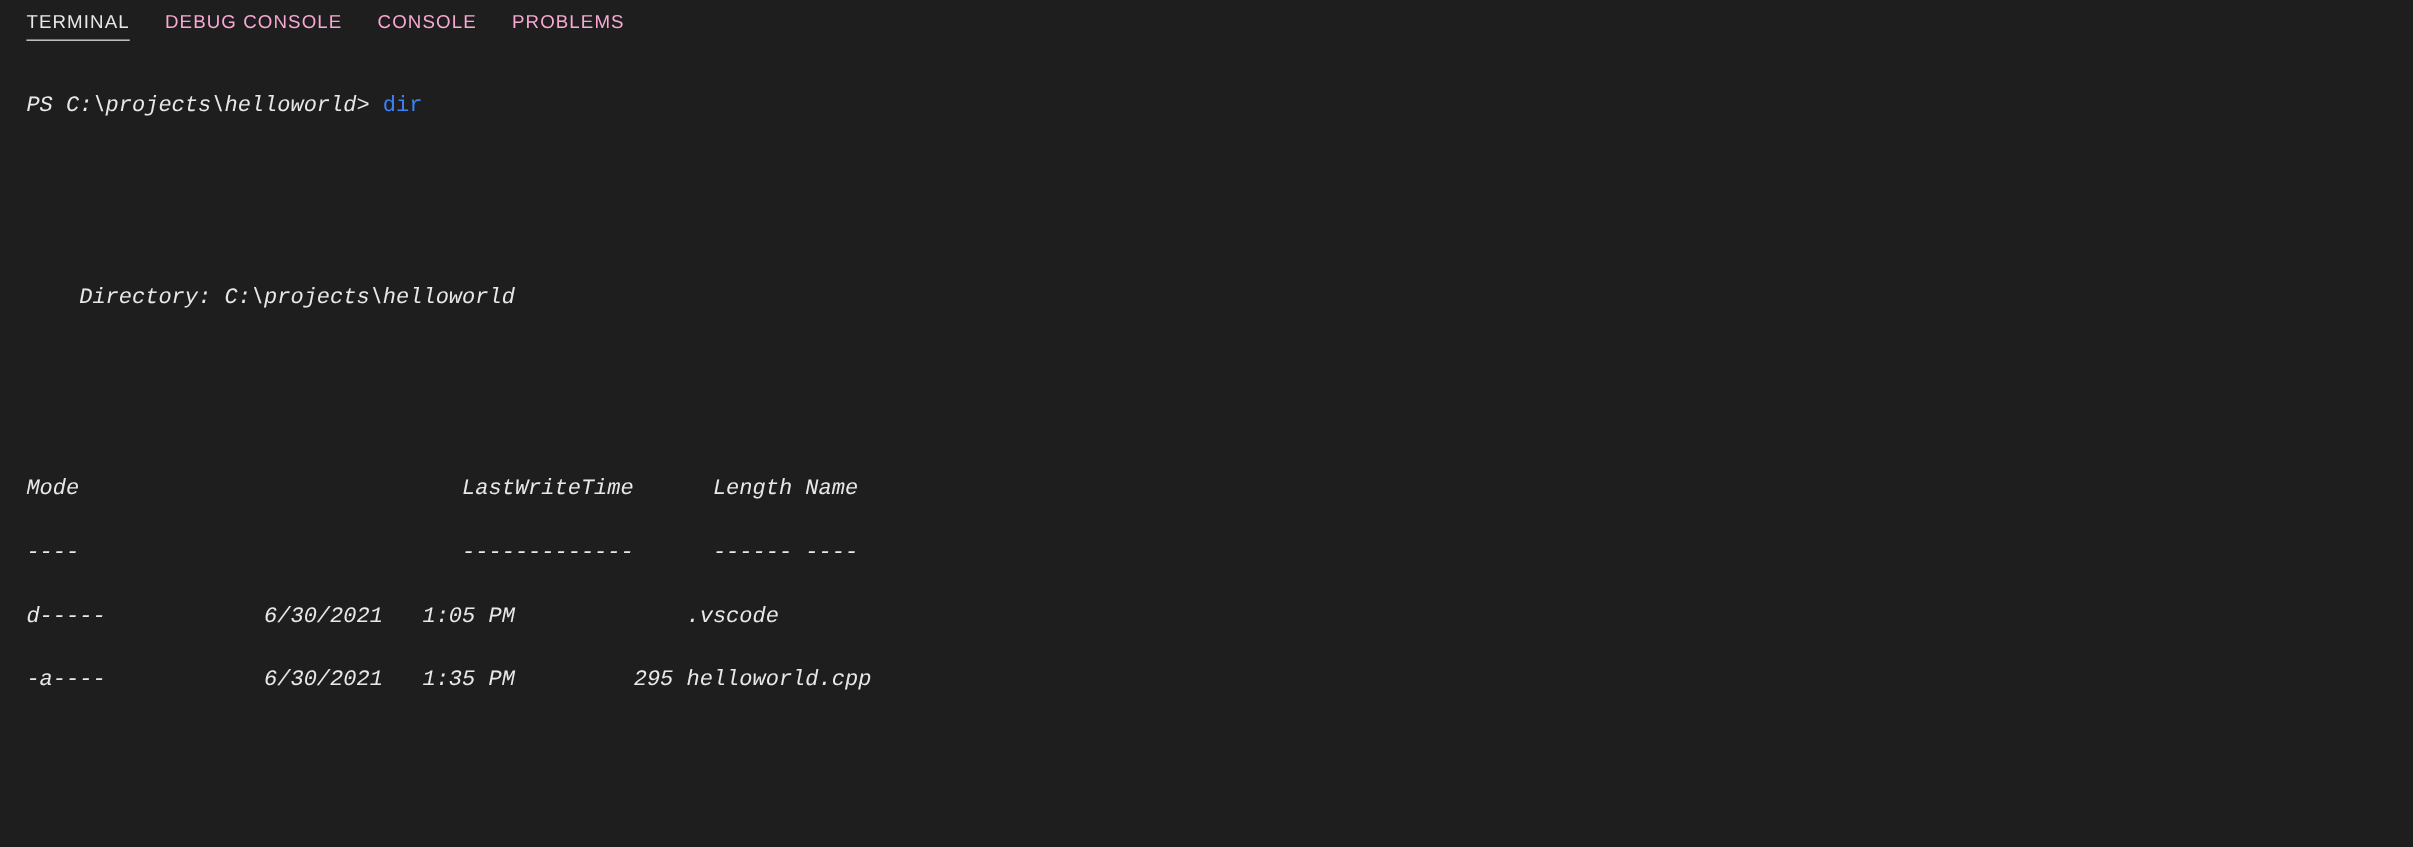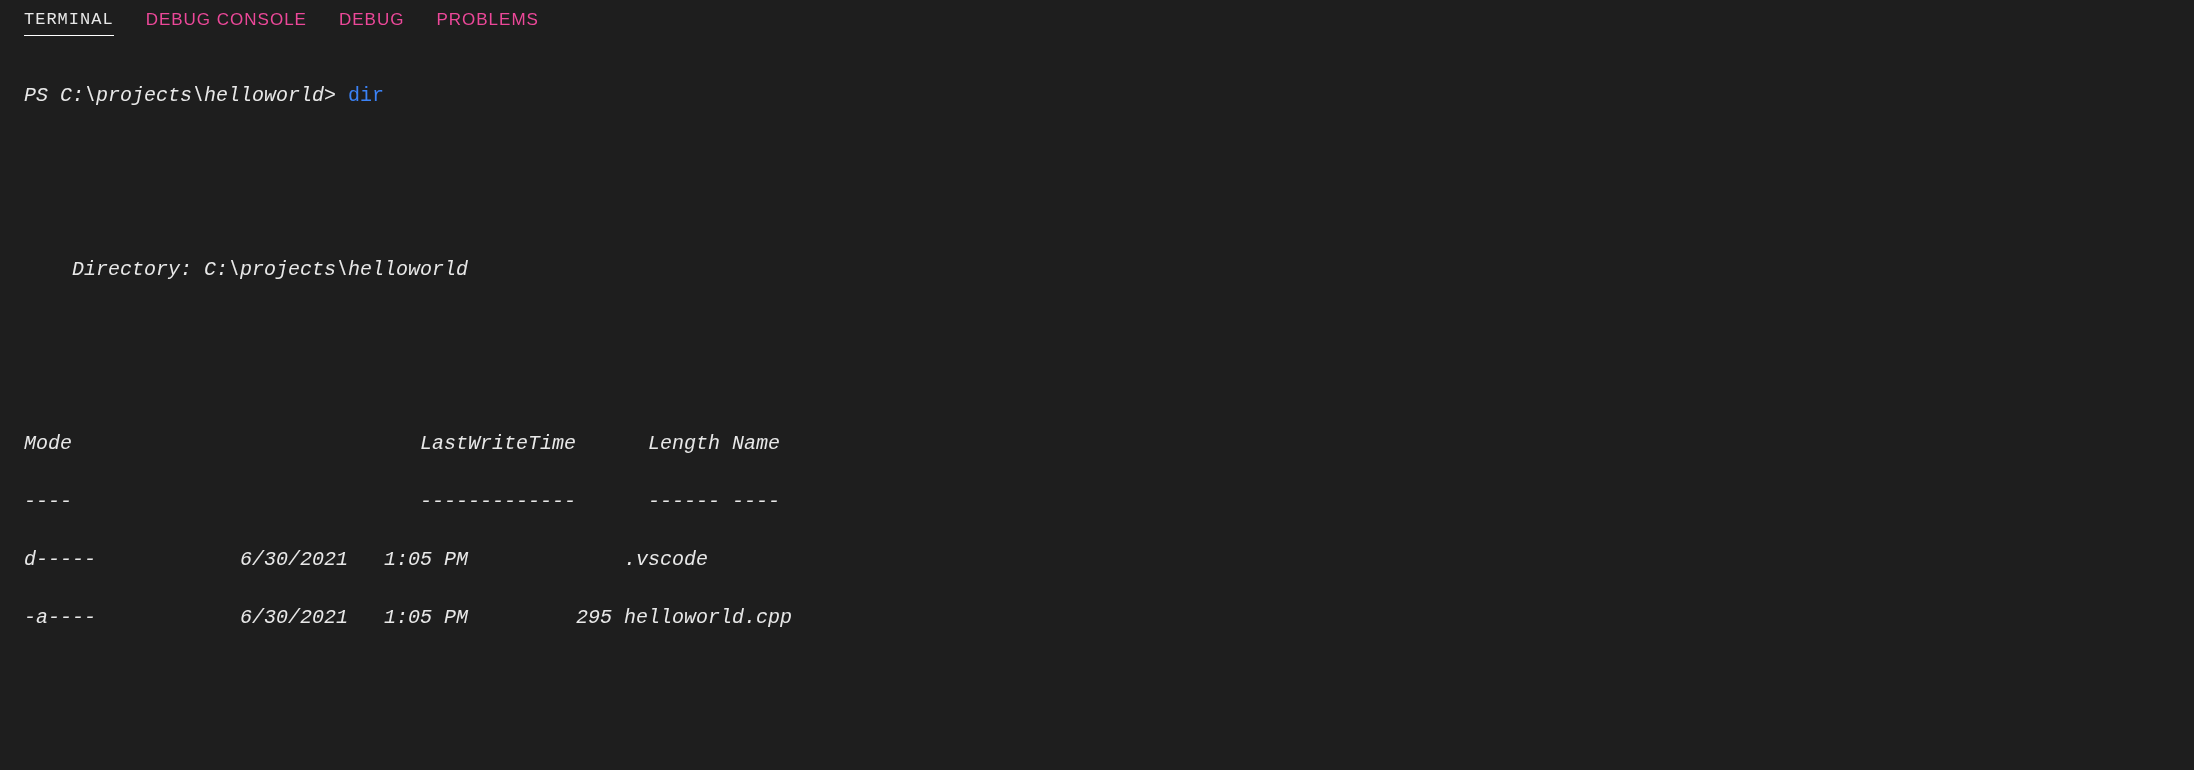--- a/index.html
+++ b/index.html
@@ -18,28 +18,27 @@
     }
     .tabs {
       display: flex;
       gap: 32px;
       padding: 10px 24px 8px 24px;
       font-family: "Segoe UI", Arial, sans-serif;
       font-size: 17px;
       letter-spacing: 1px;
     }
     .tab {
-      color: #ec4899;
+      color: #f9a8d4;
       cursor: pointer;
       padding-bottom: 6px;
     }
     .tab.active {
       color: #e8e8e8;
       border-bottom: 1px solid #ffffff;
-      font-family: Liberation Mono, monospace;
     }
     .terminal-body {
       padding: 8px 24px;
       font-family: Consolas, 'Courier New', monospace;
       font-size: 20px;
       line-height: 29px;
       white-space: pre;
     }
     .prompt {
       color: #e8e8e8;
@@ -58,33 +57,33 @@
     .table-row {
       white-space: pre;
     }
   </style>
 </head>
 <body>
 
 <div class="tabs">
   <div class="tab active">TERMINAL</div>
   <div class="tab">DEBUG CONSOLE</div>
-  <div class="tab">DEBUG</div>
+  <div class="tab">CONSOLE</div>
   <div class="tab">PROBLEMS</div>
 </div>
 
 <div class="terminal-body">
 <div><span class="prompt">PS C:\projects\helloworld&gt; </span><span class="command">dir</span></div>
 <div class="blank-line"></div>
 <div class="blank-line"></div>
 <div class="output">    Directory: C:\projects\helloworld</div>
 <div class="blank-line"></div>
 <div class="blank-line"></div>
 <div class="output table-row">Mode                             LastWriteTime      Length Name</div>
 <div class="output table-row" id="div-row">----                             -------------      ------ ----</div>
 <div class="output table-row" id="row0">d-----            6/30/2021   1:05 PM             .vscode</div>
-<div class="output table-row" id="row1">-a----            6/30/2021   1:05 PM         295 helloworld.cpp</div>
+<div class="output table-row" id="row1">-a----            6/30/2021   1:35 PM         295 helloworld.cpp</div>
 <div class="blank-line"></div>
 
 
 
 
 </div>
 
 </body></html>

